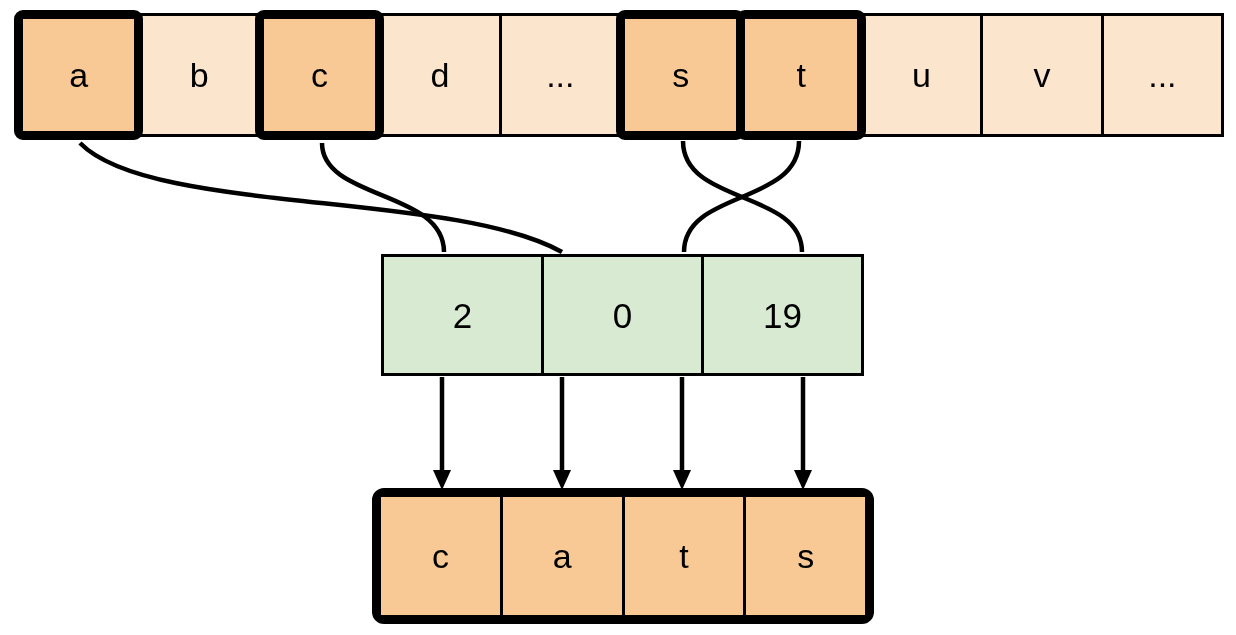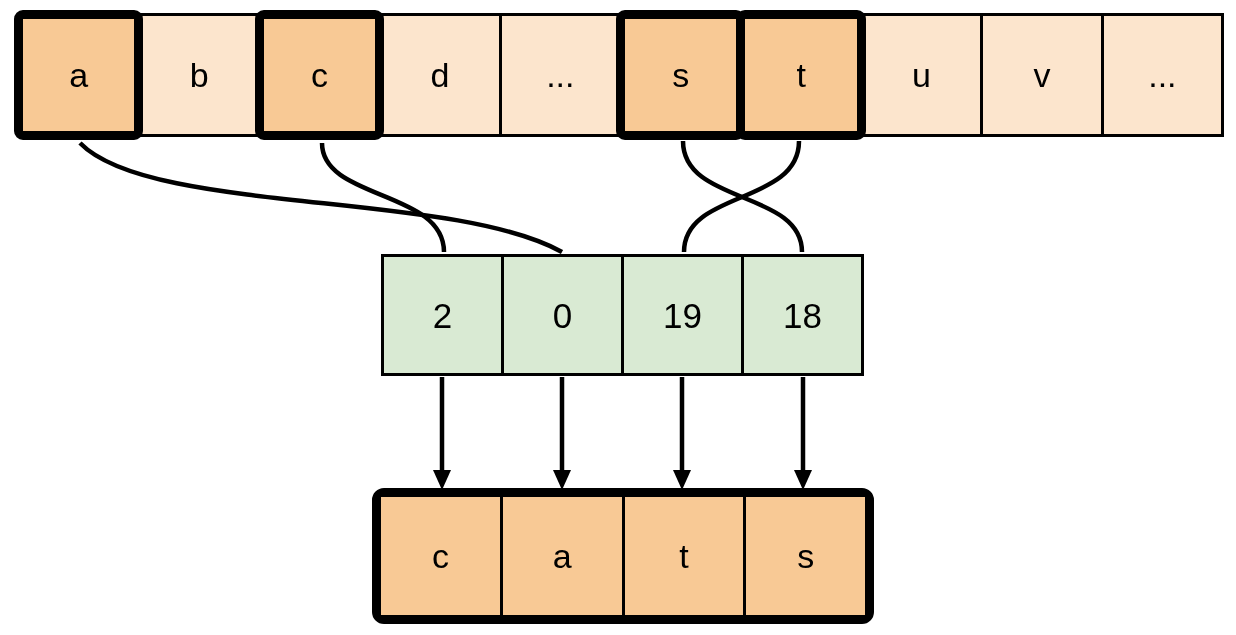--- a/index.html
+++ b/index.html
@@ -104,23 +104,20 @@
   <div class="row index-row">
     <div class="cell">
         <span>2</span>
       </div>
     <div class="cell">
         <span>0</span>
       </div>
     <div class="cell">
         <span>19</span>
       </div>
-    <div class="cell">
-        <span>18</span>
-      </div>
   </div>
 
   <div class="row result-row">
     <div class="cell">
         <span>c</span>
       </div>
     <div class="cell">
         <span>a</span>
       </div>
     <div class="cell">

